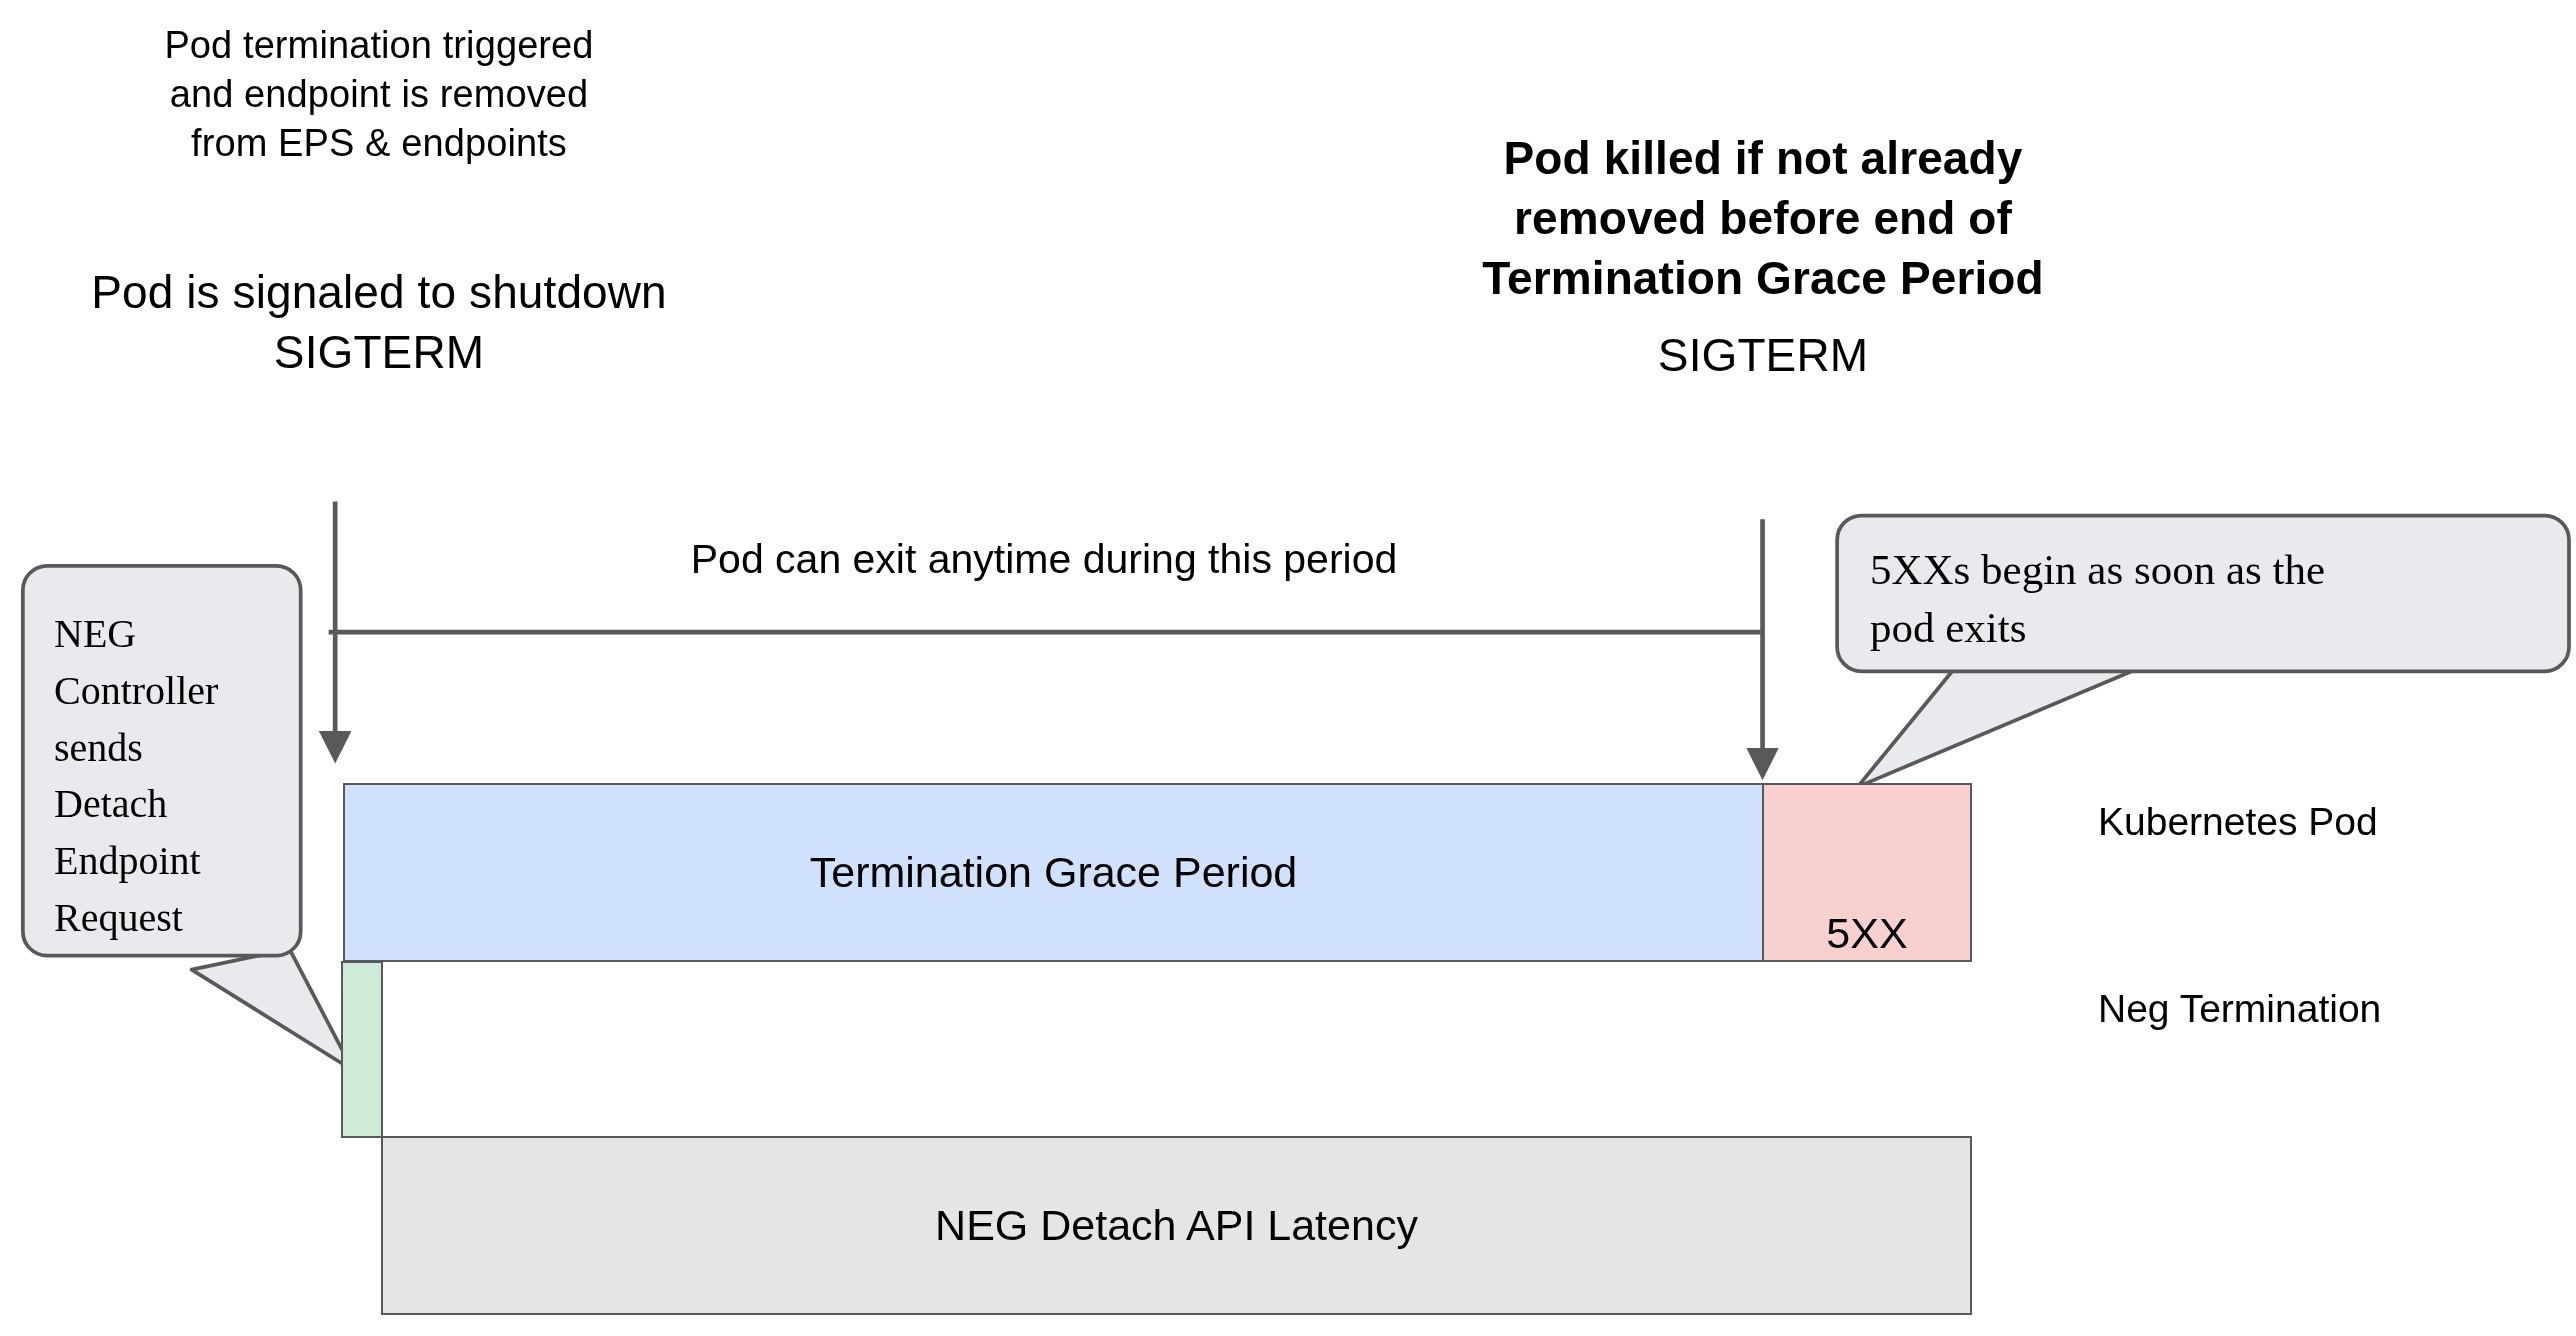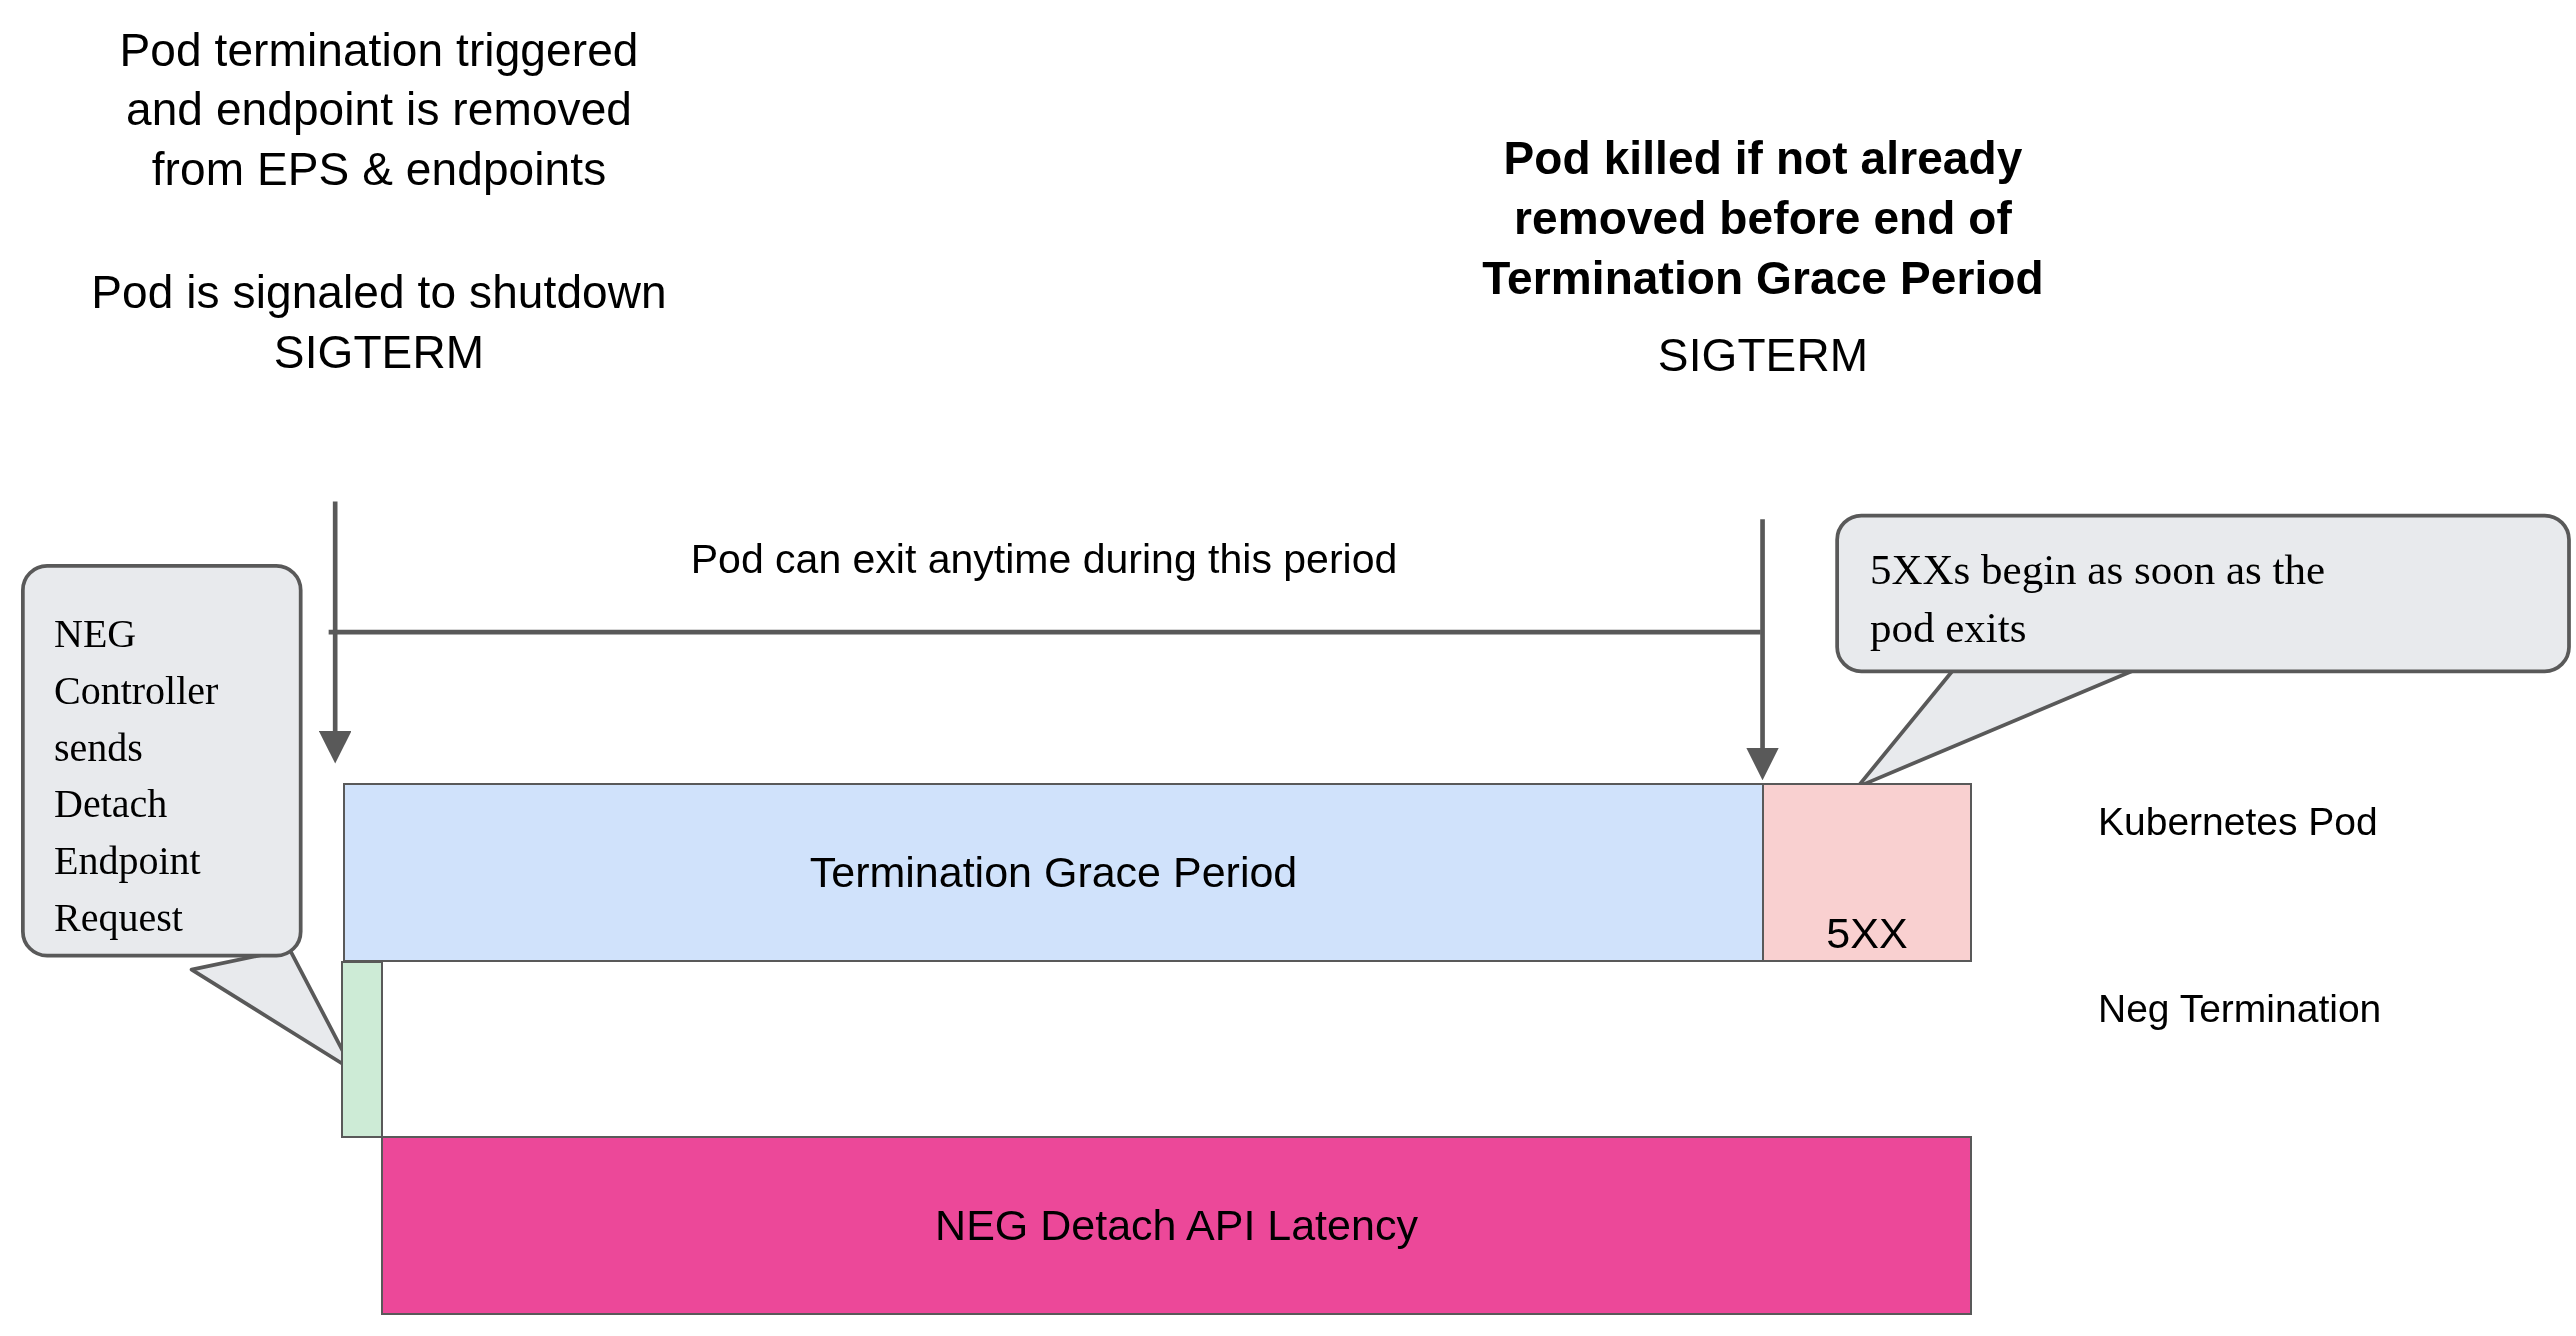--- a/index.html
+++ b/index.html
@@ -22,21 +22,21 @@
 
   
   .note-block {
     position: absolute;
     text-align: center;
     line-height: 1.30;
     color: #000000;
     white-space: pre-line;
     letter-spacing: 0.1px;
   }
-  #note-left-a  { left: 34px;   top: 20.5px;  width: 690px; font-size: 46px; }
+  #note-left-a  { left: 34px;   top: 20.5px;  width: 690px; font-size: 38px; }
   #note-left-b  { left: 34px;   top: 263px; width: 690px; font-size: 46px; }
   #note-right-a { left: 1427px; top: 129px; width: 672px; font-size: 46px; font-weight: bold; }
   #note-right-b { left: 1427px; top: 326px; width: 672px; font-size: 46px; }
 
   
   #overlay {
     position: absolute;
     left: 0; top: 0;
     width: 2576px;
     height: 1336px;
@@ -175,21 +175,21 @@
   </div>
 
   <div class="bar" id="bar-5xx" style="background:#F9D0D0;">
     <span class="bar-label">5XX</span>
   </div>
 
   <div class="bar" id="bar-neg" style="background:#CDEBD6;">
     <span class="bar-label"></span>
   </div>
 
-  <div class="bar" id="bar-latency" style="background:#ec4899;">
+  <div class="bar" id="bar-latency" style="background:#e5e5e5;">
     <span class="bar-label">NEG Detach API Latency</span>
   </div>
 
   <div class="lane-label" id="lane-pod">Kubernetes Pod</div>
 
   <div class="lane-label" id="lane-controller">Neg Termination</div>
 
 
 </div>
 

